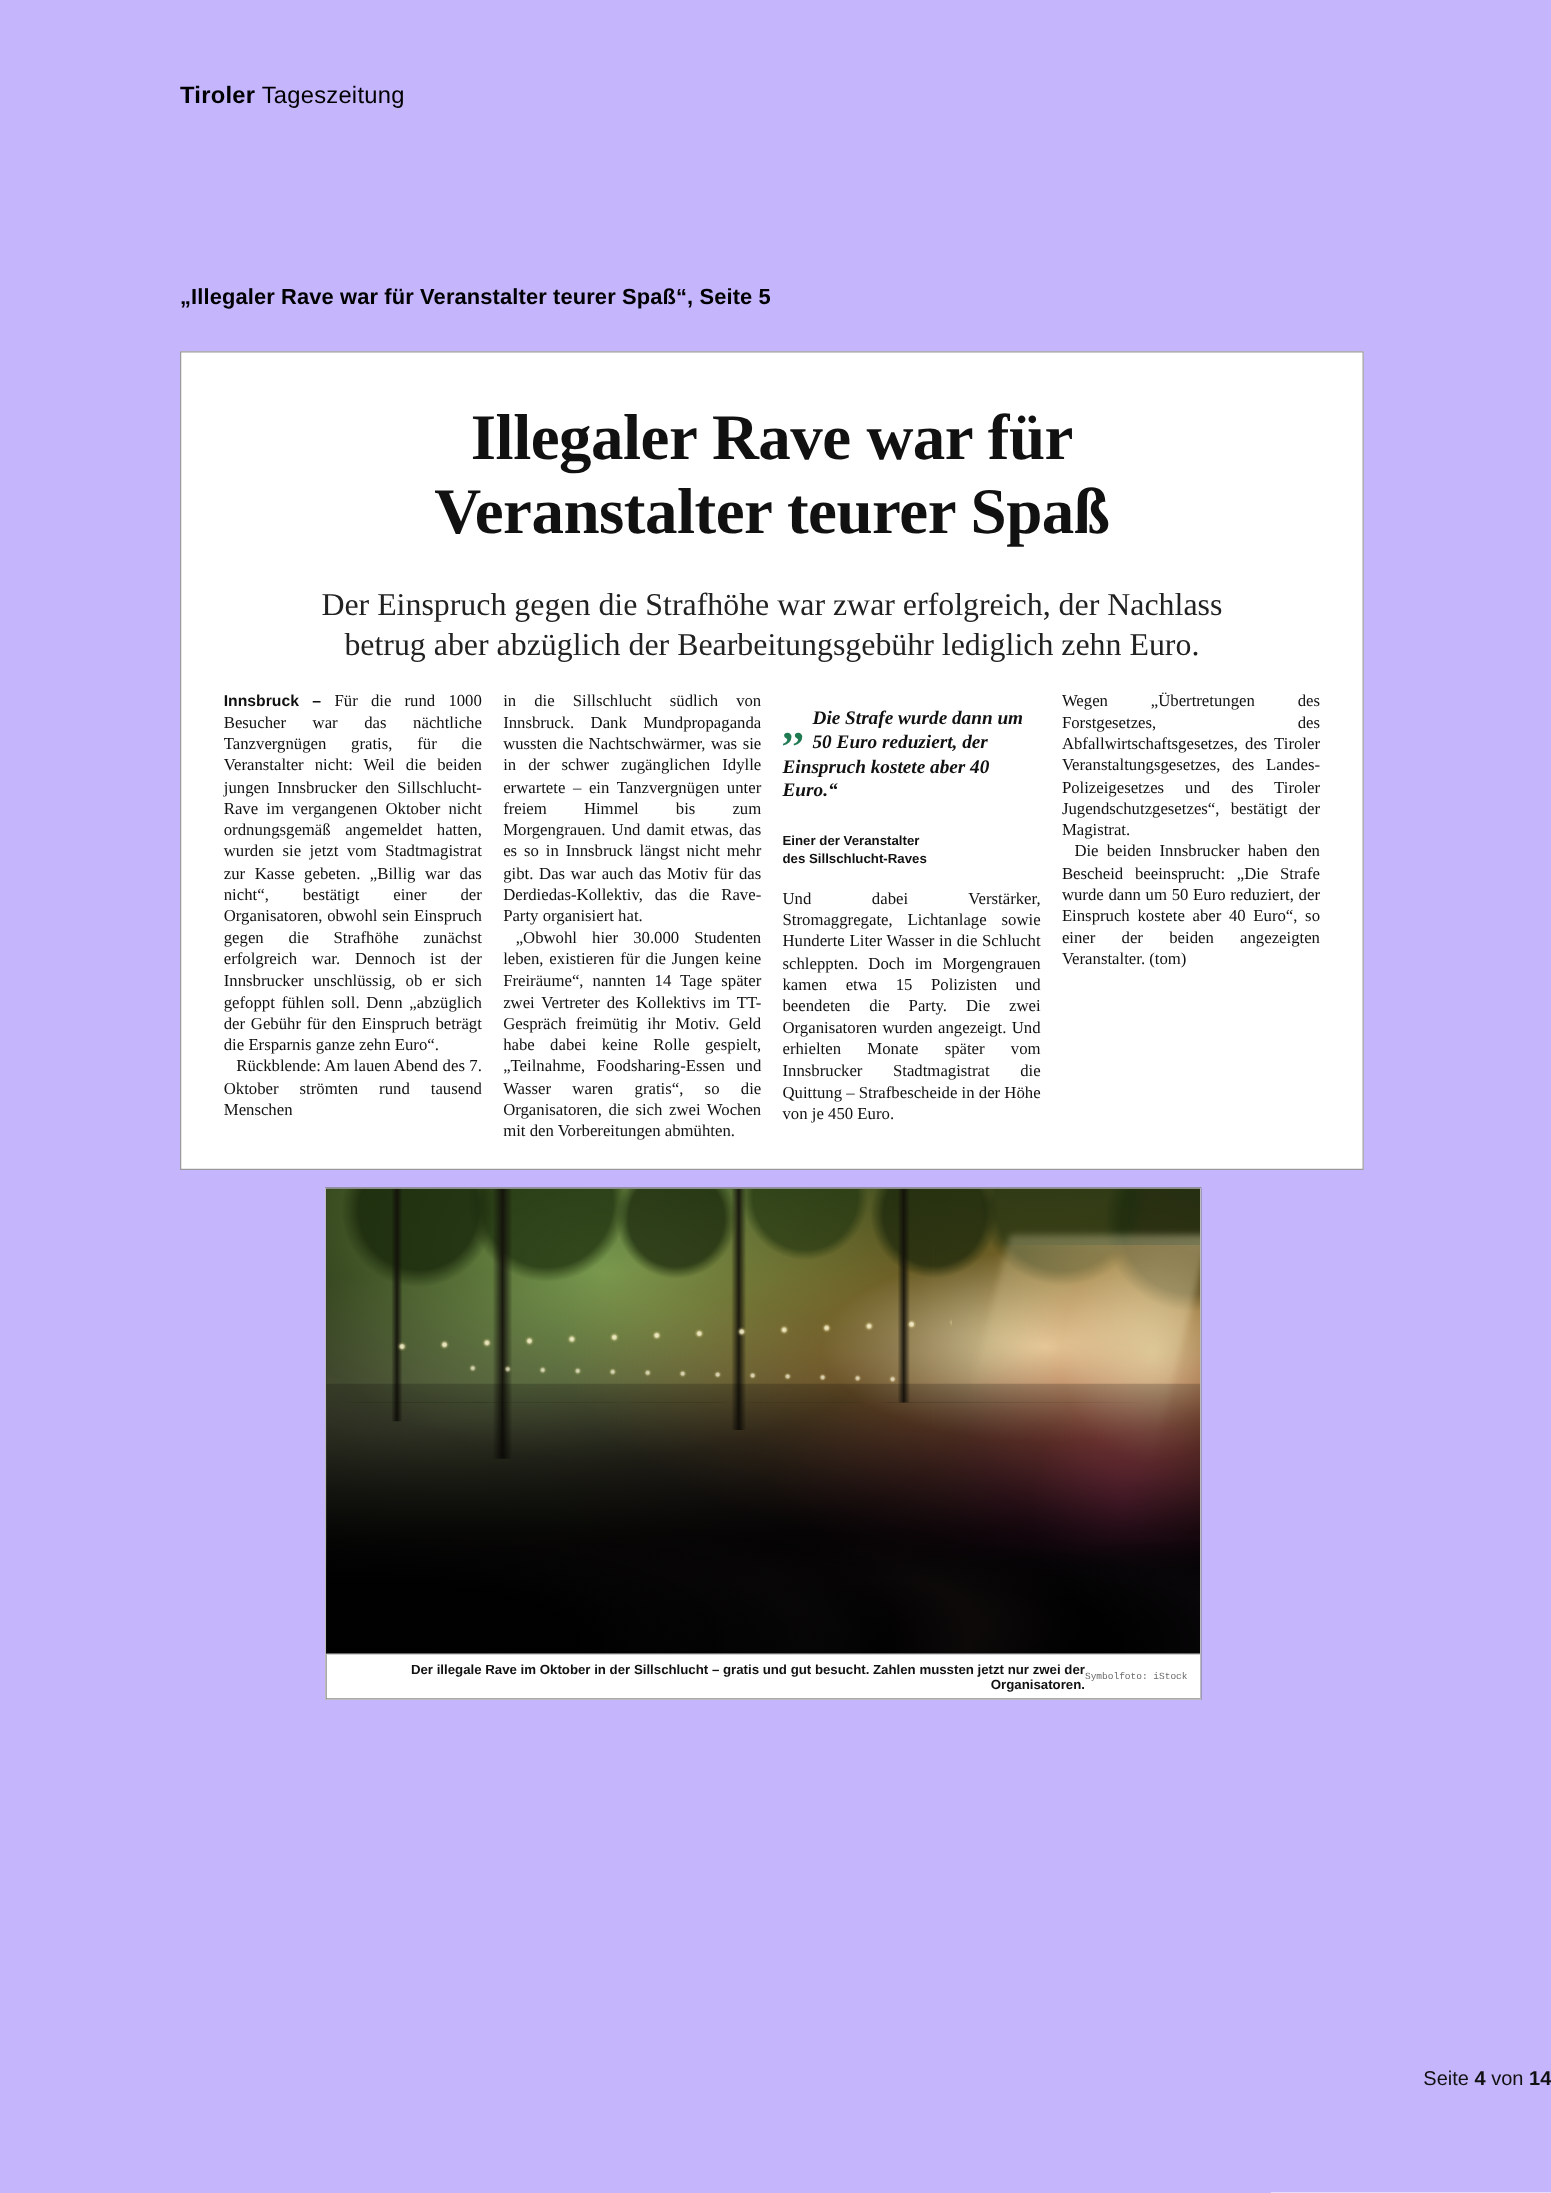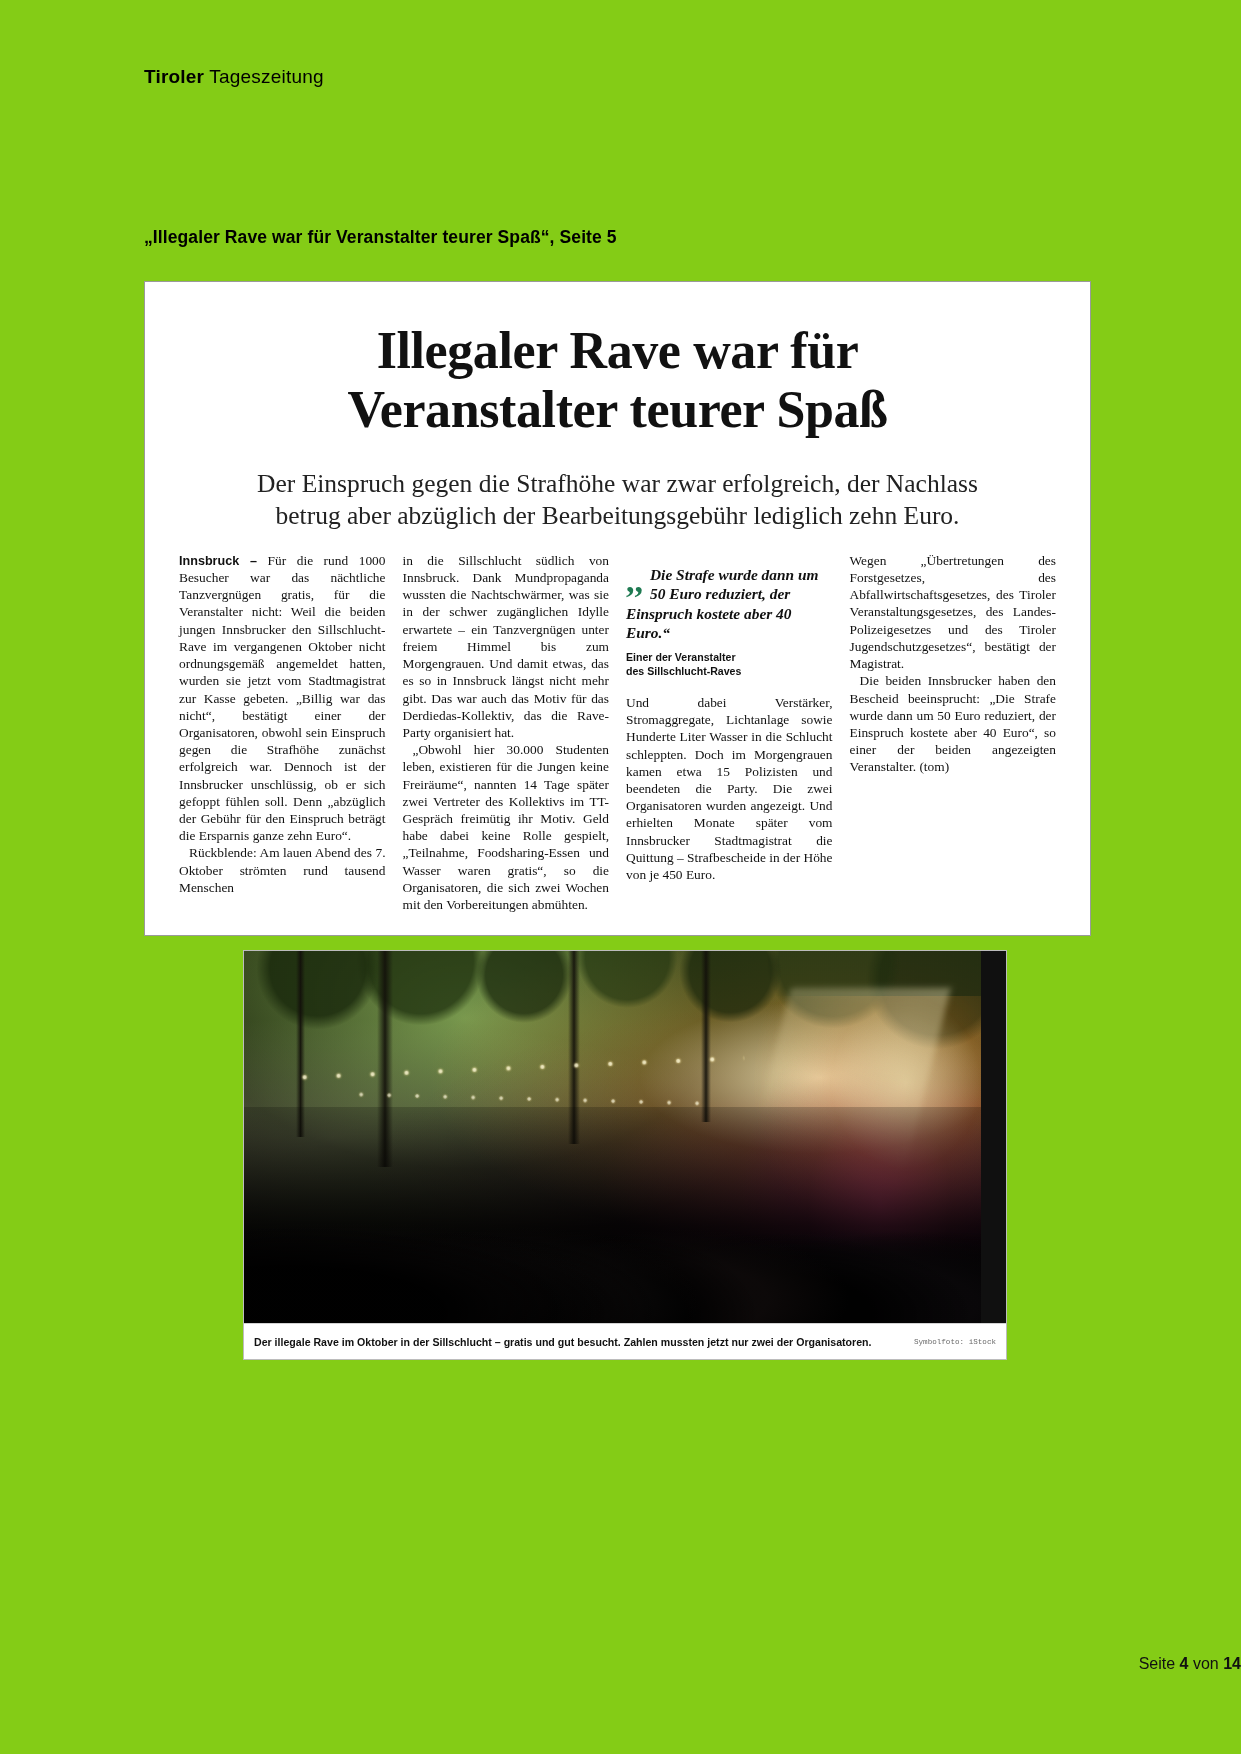--- a/index.html
+++ b/index.html
@@ -13,21 +13,21 @@
     font-family: "Liberation Sans", sans-serif;
     color: #000;
     position: relative;
     overflow: hidden;
   }
   .page {
     position: absolute;
     left: 0; top: 0;
     width: 1241px;
     height: 1754px;
-    background: #84cc16;
+    background: #c4b5fd;
   }
 
   
   .masthead {
     position: absolute;
     left: 144px;
     top: 66px;
     font-size: 19px;
     letter-spacing: 0.2px;
   }
@@ -118,35 +118,35 @@
     font-family: "Liberation Serif", serif;
     font-style: italic;
     font-weight: bold;
     font-size: 15.4px;
     line-height: 1.26;
     text-align: left;
     color: #111;
   }
   .pq-attrib {
     clear: both;
-    margin-top: 9px;
+    margin-top: 25px;
     font-family: "Liberation Sans", sans-serif;
     font-weight: bold;
     font-size: 10.6px;
     line-height: 1.3;
     text-align: left;
     color: #111;
   }
 
   
   .photo-wrap {
     position: absolute;
-    left: 243px;
+    left: 260px;
     top: 950px;
-    width: 764px;
+    width: 701px;
     height: 410px;
     border: 1px solid #bcbcbc;
     box-sizing: border-box;
     overflow: hidden;
     background: #101010;
     text-align: right;
   }
   .photo {
     position: absolute;
     left: 0; top: 0;

